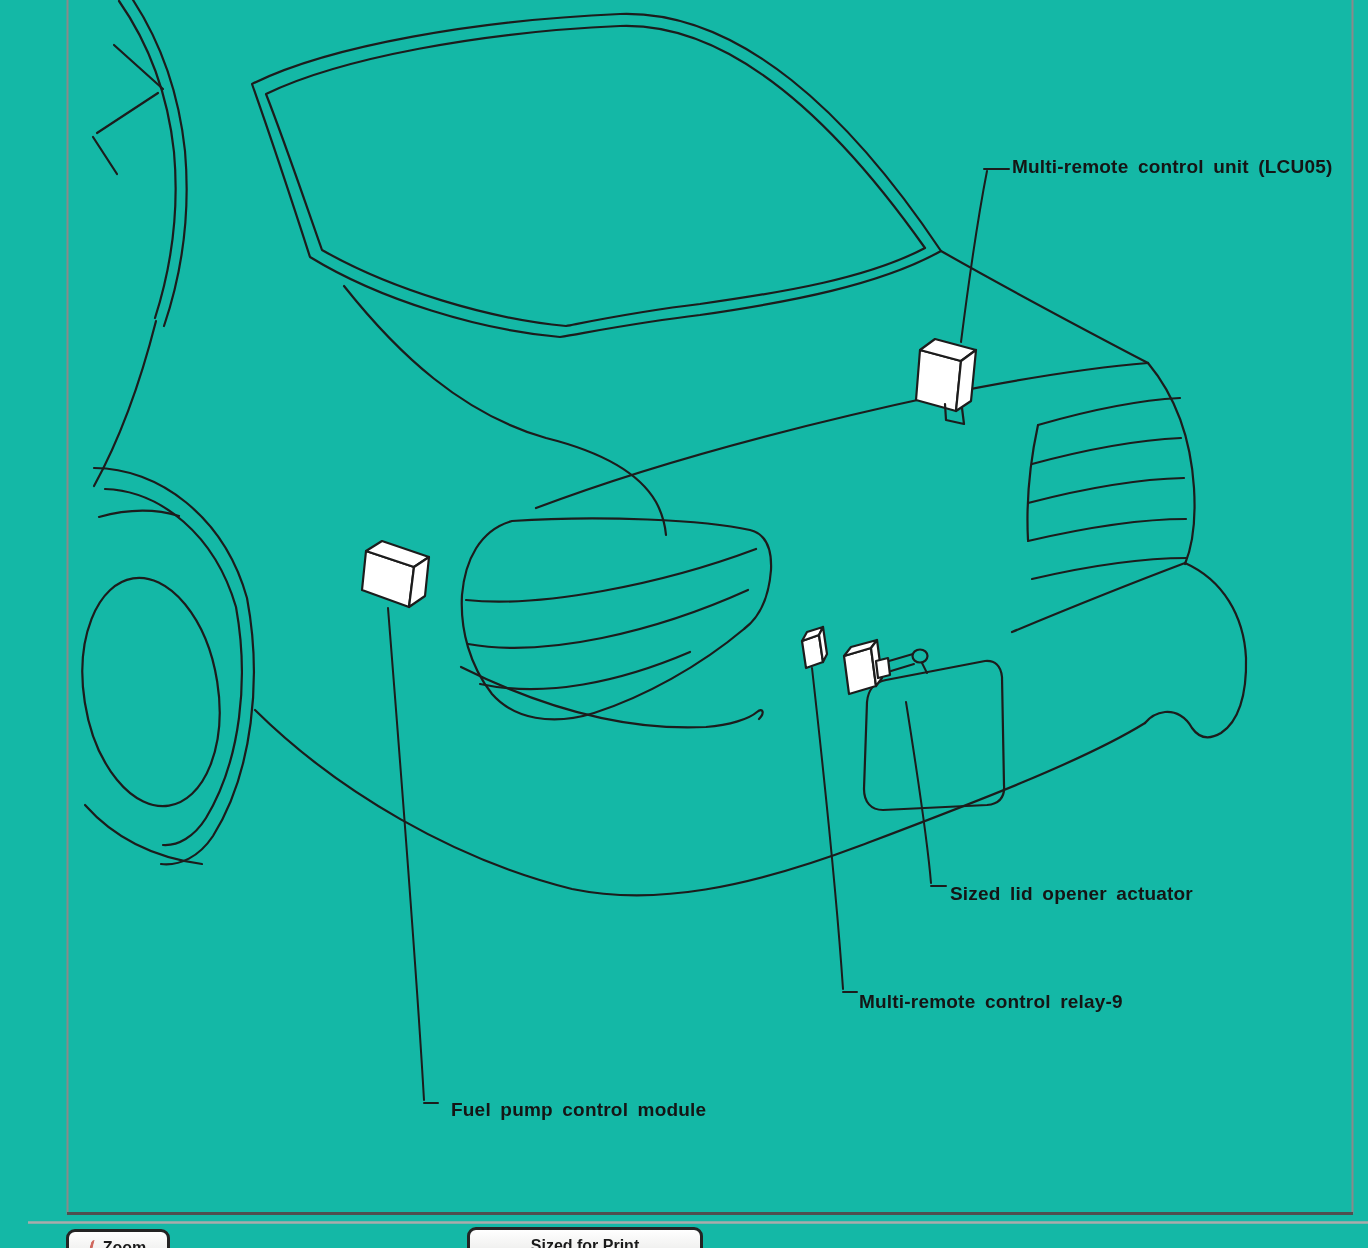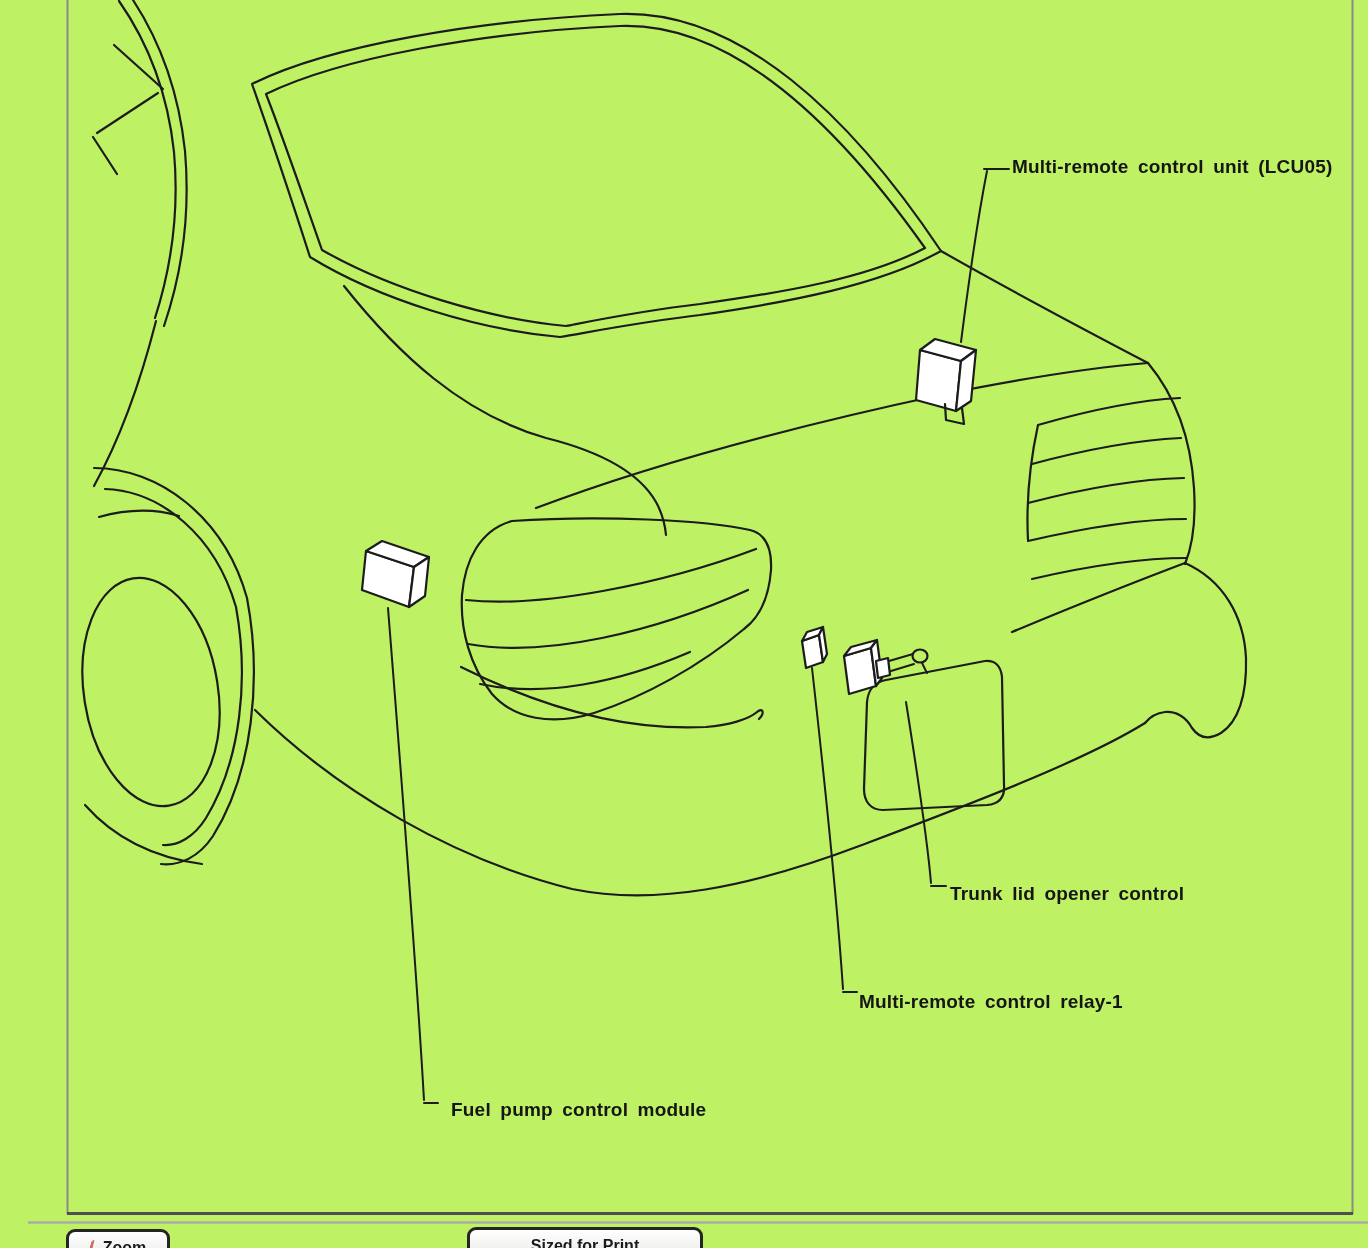--- a/index.html
+++ b/index.html
@@ -1,21 +1,21 @@
 <!DOCTYPE html>
 <html style="--ink: #1c1c1c; --frame-border: #8a8a8a; --frame-bottom: #4f4f4f; --separator: #ababab; --button-border: #242424; --button-face: #f6f6f4; --zoom-icon-red: #c43b2e;"><head>
 <meta charset="utf-8">
 <style>
   :root{
     --ink:#1c1c1c; --frame-border:#8a8a8a; --frame-bottom:#4f4f4f;
     --separator:#ababab; --button-border:#242424; --button-face:#f6f6f4;
     --zoom-icon-red:#c43b2e;
   }
   html,body{margin:0;padding:0;background:#ffffff;}
-  .page{position:relative;width:1368px;height:1248px;background:#bef264;overflow:hidden;
+  .page{position:relative;width:1368px;height:1248px;background:#14b8a6;overflow:hidden;
         font-family:"Liberation Sans",sans-serif;}
   svg{position:absolute;left:0;top:0;}
   .art path,.art ellipse,.art polyline{stroke:var(--ink);stroke-width:2.2;fill:none;
         stroke-linecap:round;stroke-linejoin:round;}
   .art .thin{stroke-width:2;}
   .art .boxface{fill:#ffffff;}
   .frame line{stroke:var(--frame-border);stroke-width:2;}
   .frame .bottomline{stroke:var(--frame-bottom);stroke-width:3;}
   .frame .sepline{stroke:var(--separator);stroke-width:2.5;}
   .diagram-label{position:absolute;font-size:19px;font-weight:700;color:#151515;
@@ -161,23 +161,23 @@
         <path class="thin" d="M 812,668 C 824,775 837,900 843,989"></path>
         <path class="thin" d="M 843,992 L 857,992"></path>
         <path class="thin" d="M 388,608 C 400,760 416,960 424,1100"></path>
         <path class="thin" d="M 424,1103 L 438,1103"></path>
       </g>
     </g>
   </svg>
 
   <div class="diagram-label" style="left:1012px;top:156px;">Multi-remote control unit (LCU05)</div>
 
-  <div class="diagram-label" style="left:950px;top:883px;">Trunk lid opener control</div>
+  <div class="diagram-label" style="left:950px;top:883px;">Sized lid opener actuator</div>
 
-  <div class="diagram-label" style="left:859px;top:991px;">Multi-remote control relay-1</div>
+  <div class="diagram-label" style="left:859px;top:991px;">Multi-remote control relay-9</div>
 
   <div class="diagram-label" style="left:451px;top:1099px;">Fuel pump control module</div>
 
   <div class="btn" id="zoom-btn">
     <span class="zoom-glyph"></span><span class="lbl">Zoom</span>
   </div>
 
   <div class="btn" id="print-btn">
     <span class="lbl">Sized for Print</span>
   </div>

